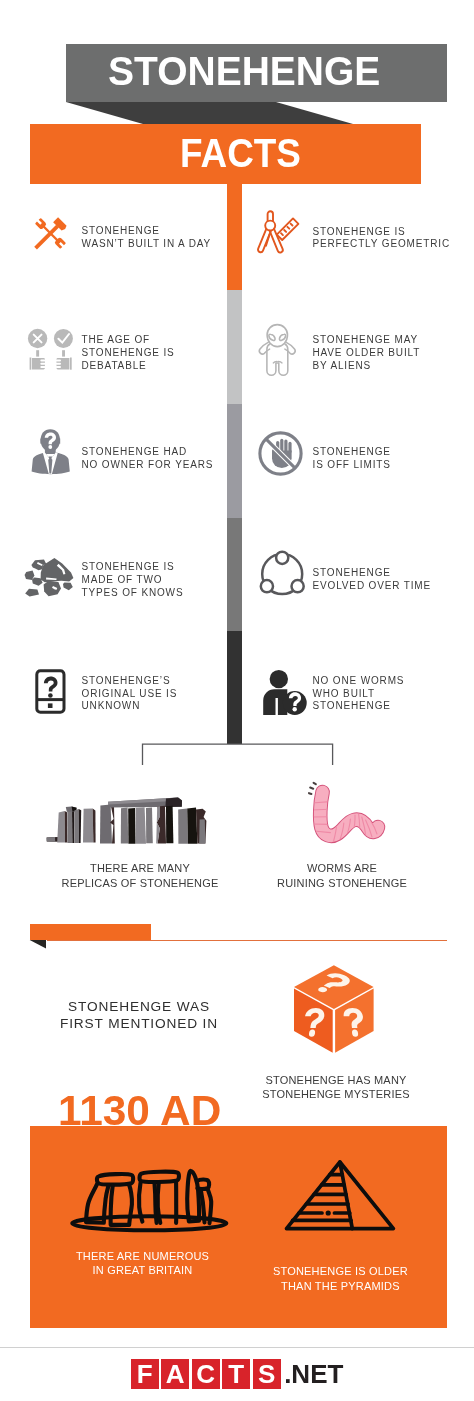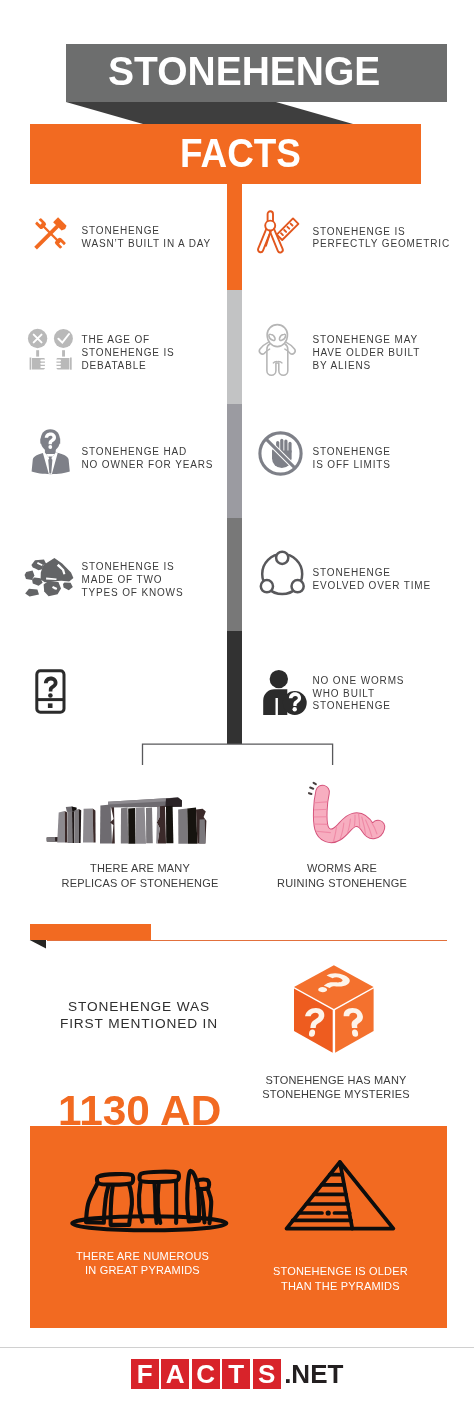--- a/index.html
+++ b/index.html
@@ -189,20 +189,25 @@
     <g fill="none" stroke="#2b2b2b" stroke-width="3.0" stroke-linejoin="round">
       <rect x="1.8" y="1.8" width="27.2" height="41.5" rx="3.6"></rect>
       <path d="M1.8,30.6 h27.2"></path>
     </g>
     <g fill="#2b2b2b">
       <path d="M15.5,7.6 c4.1,0 7.0,2.6 7.0,6.2 c0,2.4 -1.2,3.9 -3.5,5.4 c-1.2,0.8 -1.6,1.3 -1.6,2.4 v1.0 h-3.6 v-1.6 c0,-2.2 0.7,-3.3 2.6,-4.5 c1.6,-1.0 2.3,-1.7 2.3,-2.8 c0,-1.3 -1.0,-2.2 -2.8,-2.2 c-1.8,0 -3.0,1.0 -3.2,2.7 h-3.8 c0.2,-3.8 3.1,-6.6 6.6,-6.6 z"></path>
       <circle cx="15.4" cy="26.5" r="2.3"></circle>
       <rect x="12.9" y="34.4" width="4.6" height="4.6"></rect>
     </g>
   </svg>
+  <div class="fact-text" style="left:81.5px;top:674.9px;">
+    <div>STONEHENGE’S</div>
+    <div>ORIGINAL USE IS</div>
+    <div>UNKNOWN</div>
+  </div>
 
   <svg class="abs" style="left:258px;top:664px;width:55px;height:56px;" viewBox="0 0 55 56">
     <g fill="#2b2b2b">
       <circle cx="20.8" cy="15.1" r="9.2"></circle>
       <path d="M5.2,36.4 a11.1,11.1 0 0 1 11.1,-11.1 h13.0 v25.7 h-9.4 v-17.0 h-2.4 v17.0 h-12.3 z"></path>
       <circle cx="36.8" cy="39.0" r="11.9"></circle>
     </g>
     <g fill="#ffffff">
       <path d="M36.8,28.3 c3.7,0 6.3,2.4 6.3,5.7 c0,2.2 -1.1,3.5 -3.1,4.9 c-1.1,0.7 -1.4,1.2 -1.4,2.1 v0.9 h-3.3 v-1.4 c0,-2.0 0.6,-3.0 2.4,-4.1 c1.4,-0.9 2.1,-1.5 2.1,-2.5 c0,-1.2 -0.9,-2.0 -2.5,-2.0 c-1.6,0 -2.7,0.9 -2.9,2.4 h-3.5 c0.2,-3.5 2.8,-6.0 5.9,-6.0 z"></path>
       <circle cx="36.7" cy="45.3" r="2.2"></circle>
@@ -350,21 +355,21 @@
       <path d="M92.7,20.3 C92.0,26.0 91.4,36.0 91.8,44.0 C92.2,50.0 93.4,56.0 94.3,59.9"></path>
       <path d="M110.1,19.8 C110.2,26.0 110.2,34.0 110.2,42.0 C110.2,50.0 110.3,55.0 110.1,59.9"></path>
       <path d="M125.0,7.9 C122.4,7.4 121.6,22.0 121.2,35.8 C120.9,46.0 122.2,54.0 122.9,58.5 L133.0,57.7 C133.4,48.0 132.6,34.0 132.1,27.3 C131.6,19.0 128.0,8.4 125.0,7.9 z"></path>
       <path d="M131.0,18.2 C134.0,16.0 140.8,16.2 142.2,17.8 C143.6,19.4 143.4,24.0 141.8,25.2 C138.4,26.4 133.2,26.2 131.4,25.4"></path>
       <path d="M134.7,26.5 C136.0,33.0 137.6,44.0 138.0,51.0 C138.2,56.0 138.4,58.4 138.5,59.4"></path>
       <path d="M141.8,26.5 C143.4,31.0 145.0,34.0 145.2,38.3 C145.4,44.0 144.0,54.0 143.5,60.2"></path>
     </g>
   </svg>
   <div class="cap-text" style="left:49.5px;top:1249px;width:186px;color:#ffffff;">
     <div>THERE ARE NUMEROUS</div>
-    <div>IN GREAT PYRAMIDS</div>
+    <div>IN GREAT BRITAIN</div>
   </div>
 
   <svg class="abs" style="left:282px;top:1157px;width:118px;height:78px;" viewBox="0 0 118 78">
     <g fill="none" stroke="#0d0d0d" stroke-width="3.7" stroke-linejoin="round" stroke-linecap="round">
       <path d="M57.9,5.0 L111.4,71.6 L4.5,71.6 z"></path>
       <path d="M57.9,5.0 L70.3,71.6"></path>
       <path d="M48.0,17.6 L60.0,17.6"></path>
       <path d="M39.8,27.8 L62.0,27.8"></path>
       <path d="M32.2,37.4 L64.0,37.4"></path>
       <path d="M24.4,47.0 L66.0,47.0"></path>

